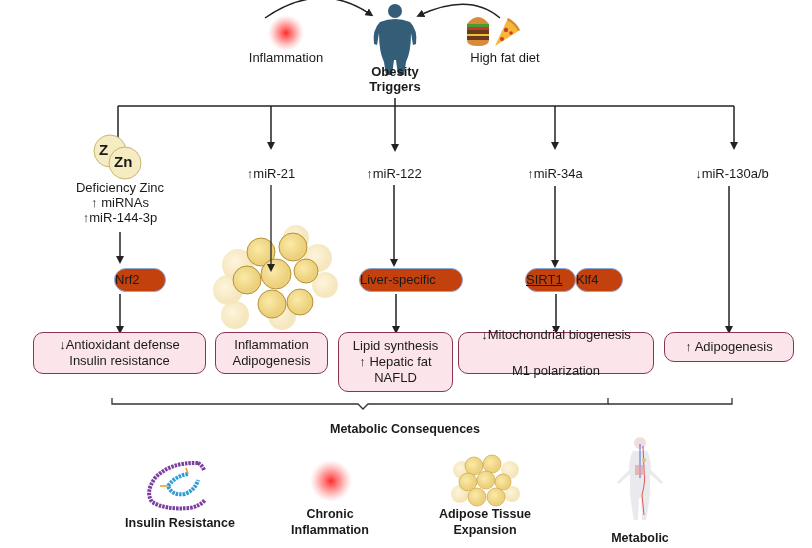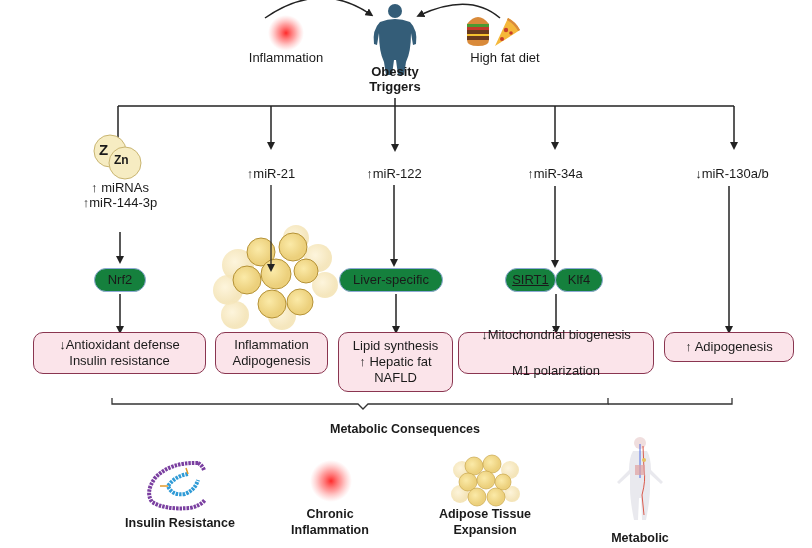--- a/index.html
+++ b/index.html
@@ -2,22 +2,22 @@
 <html><head>
 <meta charset="utf-8">
 <style>
   * { box-sizing: border-box; margin: 0; padding: 0; }
   html, body { width: 812px; height: 548px; background: #ffffff; overflow: hidden; }
   body { position: relative; font-family: "Liberation Sans", sans-serif; color: #1a1a1a; }
   .abs { position: absolute; }
   .lbl { font-size: 13px; text-align: center; white-space: nowrap; line-height: 16px; }
   .bold { font-weight: bold; }
   .pill {
-    position: absolute; background: #15803d; border: 1.3px solid #8fa9d6;
-    border-radius: 12px; font-size: 13px; text-align: center; line-height: 22px; height: 24px;
+    position: absolute; background: #c2410c; border: 1.3px solid #8fa9d6;
+    border-radius: 12px; font-size: 13px; text-align: left; line-height: 22px; height: 24px; margin-left: 20px;
   }
   .box {
     position: absolute; background: #fbe4ea; border: 1.6px solid #8a3550;
     border-radius: 10px; font-size: 13px; text-align: center; line-height: 16px;
     display: flex; flex-direction: column; justify-content: center; align-items: center;
   }
   svg.layer { position: absolute; left: 0; top: 0; }
   .bottom-lbl { font-size: 12.5px; font-weight: bold; text-align: center; line-height: 16px; }
 </style>
 </head>
@@ -151,22 +151,23 @@
 </svg>
 
 <div class="abs lbl" style="left:236px;top:50px;width:100px;">Inflammation</div>
 <div class="abs lbl" style="left:455px;top:50px;width:100px;">High fat diet</div>
 <div class="abs lbl bold" style="left:355px;top:64px;width:80px;line-height:15px;">
   <div>Obesity</div>
   <div>Triggers</div>
 </div>
 
 <div class="abs bold" style="left:99px;top:141px;font-size:15px;">Z</div>
-<div class="abs bold" style="left:114px;top:153px;font-size:12px;">Zn</div>
+<div class="abs bold" style="left:114px;top:153px;font-size:15px;">Zn</div>
 <div class="abs lbl" style="left:60px;top:180px;width:120px;line-height:15px;">
+  <div>Deficiency Zinc</div>
   <div>↑ miRNAs</div>
   <div>↑miR-144-3p</div>
 </div>
 <div class="pill" style="left:94px;top:268px;width:52px;">Nrf2</div>
 <div class="box" style="left:33px;top:332px;width:173px;height:42px;align-items:center;">
   <div>↓Antioxidant defense</div>
   <div>Insulin resistance</div>
 </div>
 
 <div class="abs lbl" style="left:231px;top:166px;width:80px;">↑miR-21</div>

